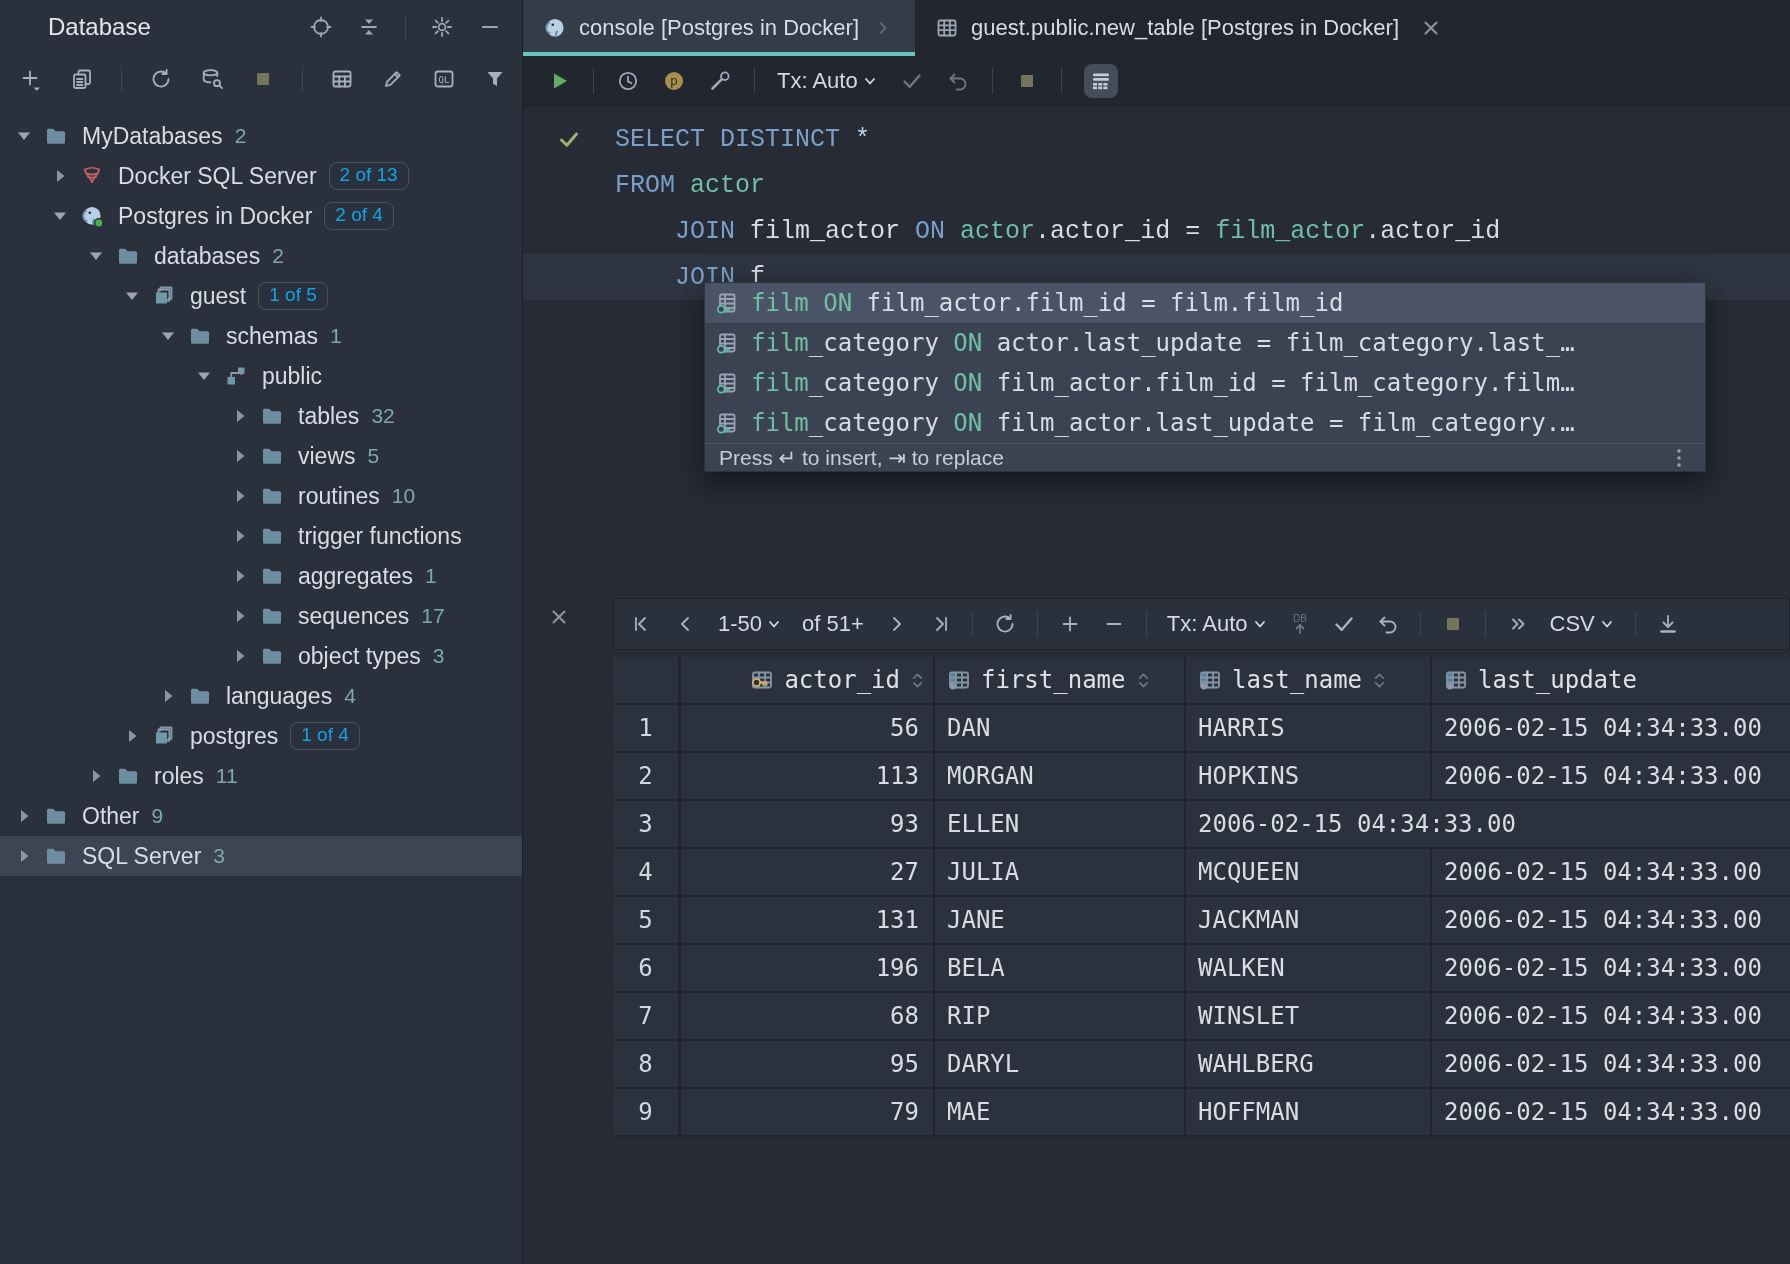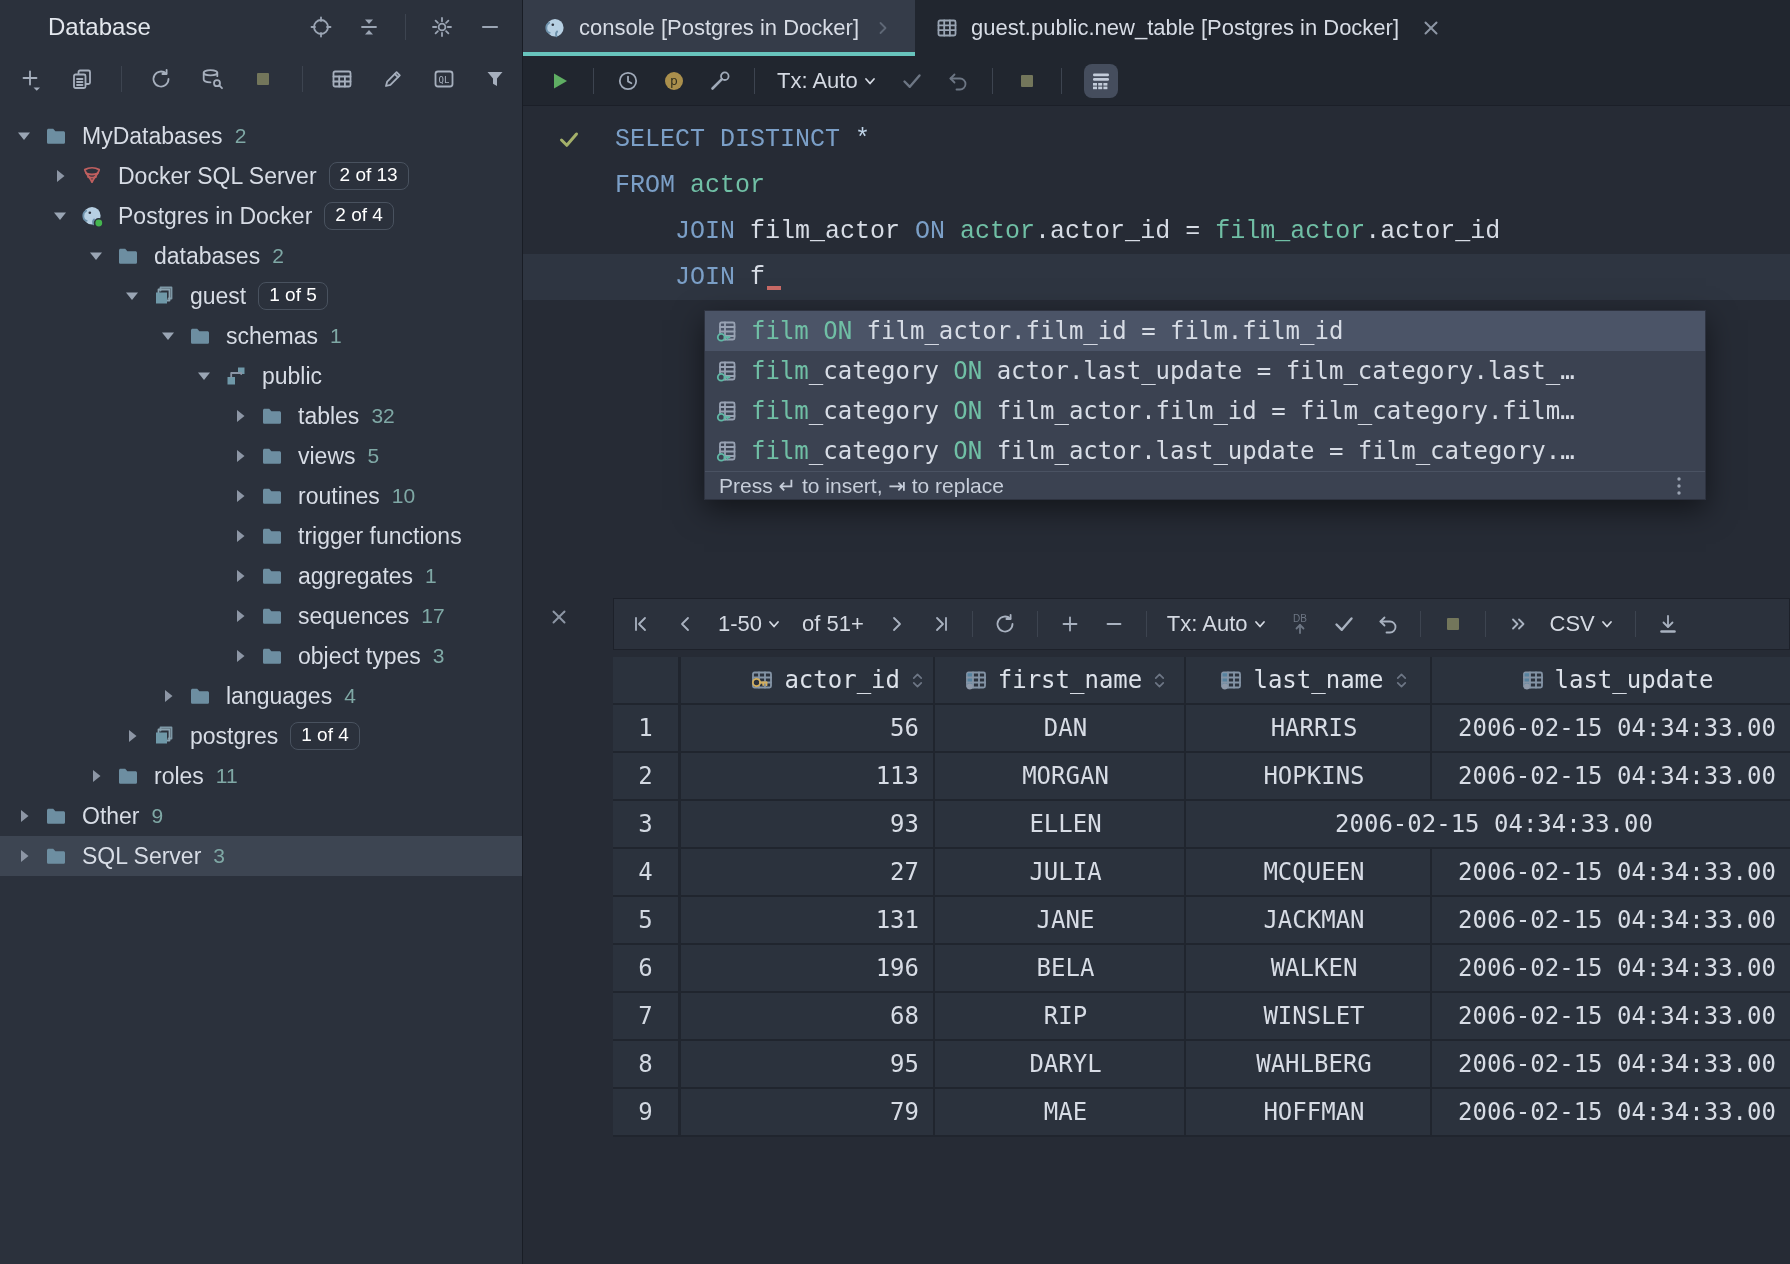--- a/index.html
+++ b/index.html
@@ -17,21 +17,21 @@
   .side-toolbar { height:50px; display:flex; align-items:center; padding:0 19px; gap:27px; color:#a6afbd; }
   .tb-div { width:1px; height:26px; background:#3d4450; flex:none; }
   .tree { padding-top:12px; font-size:23px; overflow:hidden; }
   .tree-row { height:40px; display:flex; align-items:center; white-space:nowrap; }
   .tree-row.selected { background:#3d4552; }
   .tw-indent { flex:none; }
   .tw-chev { width:20px; flex:none; display:flex; }
   .tw-icon { width:26px; flex:none; margin:0 12px 0 10px; display:flex; }
   .tw-label { color:#d7dce5; }
   .tw-count { margin-left:12px; color:#7fa8a5; font-size:21px; }
-  .tw-badge { margin-left:12px; color:#ffffff; font-size:19px; border:1px solid #49525f;
+  .tw-badge { margin-left:12px; color:#0ea5e9; font-size:19px; border:1px solid #49525f;
               border-radius:8px; padding:1px 10px 3px; }
 
   
   .tabbar { position:absolute; left:523px; right:0; top:0; height:56px; background:#21262f; display:flex; }
   .tab { display:flex; align-items:center; padding:4px 20px; gap:12px; font-size:22px;
          color:#d7dce5; position:relative; }
   .tab.active { background:#353c49; }
   .tab.active::after { content:""; position:absolute; left:0; right:0; bottom:0; height:4px; background:#68c4bd; }
   .tab-close { color:#8d96a5; margin-left:8px; display:flex; }
   .editor-toolbar { position:absolute; left:523px; right:0; top:56px; height:50px; background:#21262f;
@@ -45,40 +45,40 @@
   
   .code { position:absolute; left:523px; top:106px; right:0; z-index:1;
           font-family:Liberation Mono, monospace; font-size:25px; padding-top:10px; }
   .code-line { height:46px; display:flex; align-items:center; white-space:pre; }
   .code-line.current { background:#2e3541; }
   .code-gutter { width:92px; flex:none; display:flex; justify-content:center; }
   .c-kw { color:#7b9fc7; } .c-tbl { color:#70bfa5; } .c-plain { color:#d7dce5; } .c-star { color:#c0d4e8; }
   .caret { display:inline-block; width:14px; height:26px; border-bottom:4px solid #c96a66; margin-left:2px; }
 
   
-  .popup { position:absolute; left:704px; top:310px; width:1002px; background:#3b4251;
+  .popup { position:absolute; left:704px; top:282px; width:1002px; background:#3b4251;
            border:1px solid #2e3340; box-shadow:0 10px 28px rgba(0,0,0,.5); z-index:10; }
   .ac-item { height:40px; display:flex; align-items:center; gap:12px; padding:0 10px;
              font-family:"DejaVu Sans Mono", monospace; font-size:24px; white-space:pre; overflow:hidden; }
   .ac-item.selected { background:#4b5467; }
   .ac-match,.ac-on { color:#70bfa5; }
   .ac-rest,.ac-tail { color:#d7dce5; }
   .ac-footer { height:28px; display:flex; align-items:center; padding:0 14px; border-top:1px solid #4a5262;
                color:#c6cdd9; font-size:21px; }
   .ac-more { margin-left:auto; display:flex; }
 
   
   .results { position:absolute; left:523px; top:585px; right:0; bottom:0; background:#262b35; z-index:1; }
   .res-close { position:absolute; left:24px; top:20px; color:#8d96a5; }
   .res-toolbar { position:absolute; left:90px; right:0; top:13px; height:52px; background:#2b313c;
                  border:1px solid #1d212a; display:flex; align-items:center; gap:20px; padding:0 16px; color:#a9b2c0; }
   .grid { position:absolute; left:90px; right:0; top:72px; font-family:"DejaVu Sans Mono", monospace; font-size:24px; }
   .grow { display:flex; }
   .gcell { height:48px; background:#2b323d; border-right:2px solid #20252e; border-bottom:2px solid #20252e;
-           display:flex; align-items:center; overflow:hidden; flex:none;justify-content:center; }
+           display:flex; align-items:center; overflow:hidden; flex:none; }
   .gnum  { width:68px; justify-content:center; color:#d2d8e1; border-right:3px solid #20252e; }
   .gc0 { width:254px; justify-content:flex-end; padding-right:14px; }
   .gc1 { width:251px; padding-left:12px; }
   .gc2 { width:246px; padding-left:12px; }
   .gc3 { flex:1 1 auto; padding-left:12px; border-right:none; white-space:pre; }
   .ghead .gcell { color:#dde2ea; gap:10px; }
   .ghead .gc0 { padding-right:8px; }
   .hsort { display:flex; }
 </style>
 </head>

